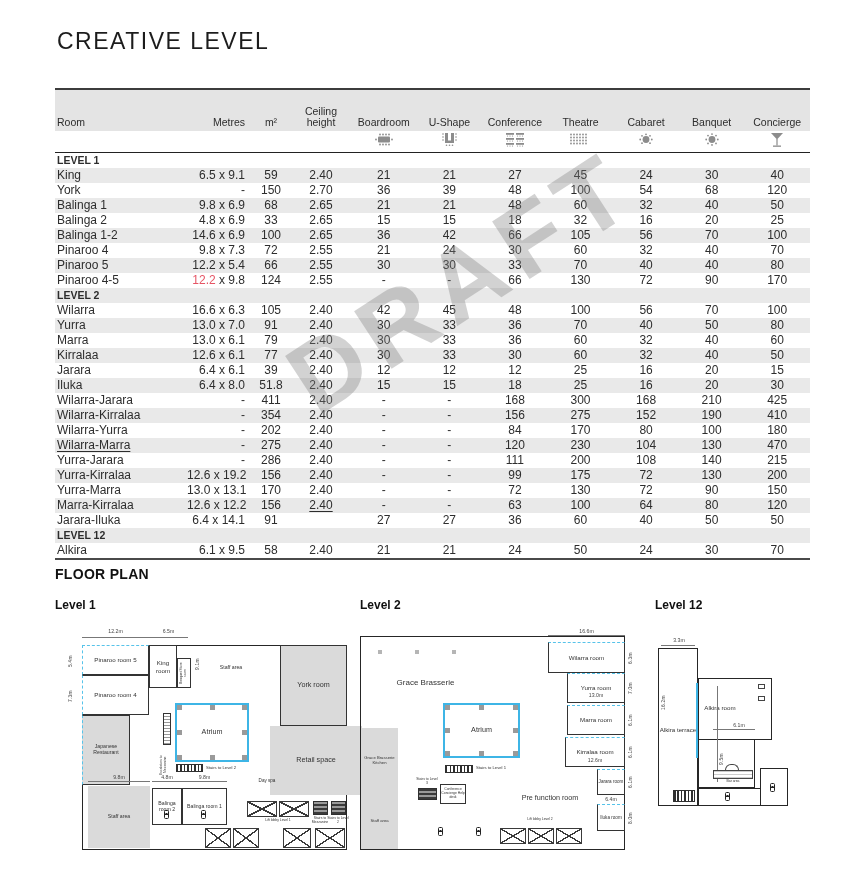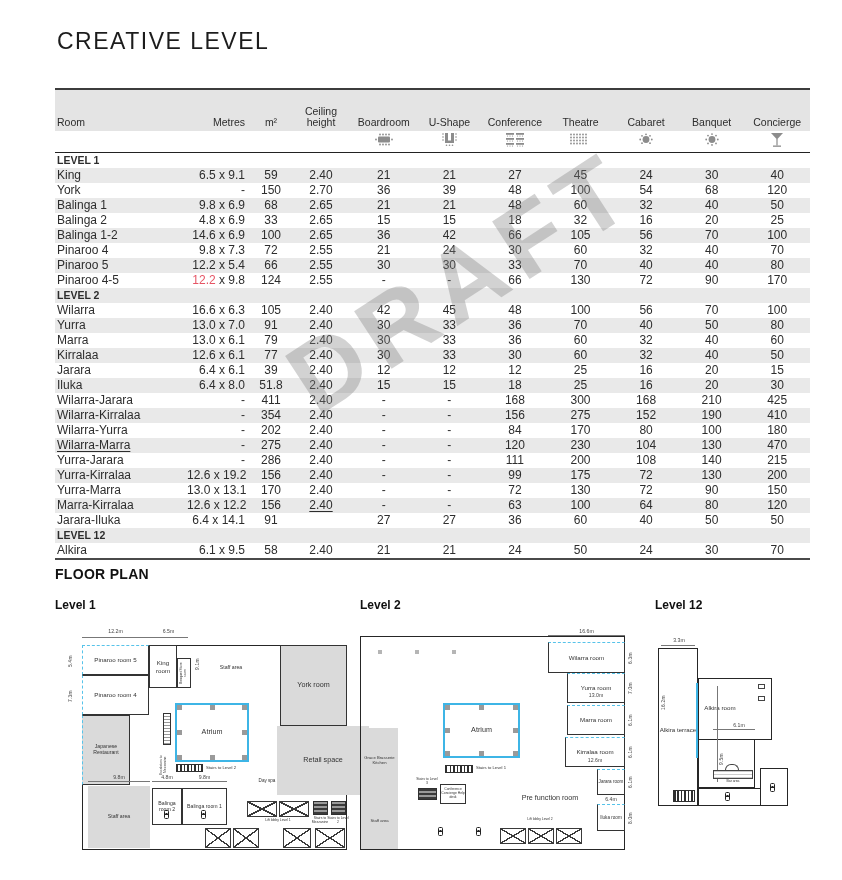--- a/index.html
+++ b/index.html
@@ -532,21 +532,21 @@
       <div class="vdim" style="left:13px;top:50px;height:36px;">7.3m</div>
       <div class="outline" style="left:27px;top:17px;width:265px;height:205px;"></div>
 
       <div class="room cyL cyT t6" style="left:27px;top:17px;width:67px;height:30px;">Pinaroo room 5</div>
       <div class="room cyL t6" style="left:27px;top:47px;width:67px;height:40px;">Pinaroo room 4</div>
       <div class="room t6" style="left:94px;top:17px;width:28px;height:43px;white-space:normal;">King room</div>
       <div class="room t3 vtxt" style="left:122px;top:30px;width:14px;height:30px;display:flex;align-items:center;justify-content:center;">Banquet Store room</div>
       <div class="vdim" style="left:140px;top:22px;height:28px;">9.1m</div>
       <div class="room gr nf t5" style="left:148px;top:18px;width:56px;height:44px;">Staff area</div>
       <div class="room gr t7" style="left:225px;top:17px;width:67px;height:81px;">York room</div>
-      <div class="room gr t7" style="left:222px;top:98px;width:92px;height:69px;border:none;">Retail space</div>
+      <div class="room gr t7" style="left:215px;top:98px;width:92px;height:69px;border:none;">Retail space</div>
       <div class="room gr cyL t5" style="left:27px;top:87px;width:48px;height:70px;">Japanese Restaurant</div>
 
       <div class="room atrium t7" style="left:120px;top:75px;width:74px;height:59px;">Atrium</div>
       <div class="esc" style="left:108px;top:85px;width:8px;height:32px;"></div>
       <div class="lbl t3 vtxt" style="left:105px;top:119px;width:12px;height:36px;">Escalators to Mezzanine</div>
       <div class="hatch" style="left:121px;top:136px;width:27px;height:8px;"></div>
       <div class="lbl t4" style="left:151px;top:138px;width:40px;text-align:left;">Stairs to Level 2</div>
 
       <div class="dim" style="left:97px;top:146px;width:30px;">4.8m</div>
       <div class="dim" style="left:127px;top:146px;width:45px;">9.8m</div>
@@ -573,20 +573,21 @@
       <div class="xbox" style="left:260px;top:200px;width:30px;height:20px;"></div>
       <div class="wc" style="left:109px;top:182px;"></div>
       <div class="wc" style="left:146px;top:182px;"></div>
     </div>
   </div>
 
   <div class="plan" style="left:360px;width:285px;">
     <div class="ptitle">Level 2</div>
     <div class="canvas">
       <div class="outline" style="left:0;top:8px;width:265px;height:214px;"></div>
+      <div class="room gr nf t8" style="left:1px;top:9px;width:129px;height:91px;">Grace Brasserie</div>
       <div class="sq" style="left:18px;top:22px;width:4px;height:4px;"></div>
       <div class="sq" style="left:55px;top:22px;width:4px;height:4px;"></div>
       <div class="sq" style="left:92px;top:22px;width:4px;height:4px;"></div>
       <div class="room gr t4" style="left:1px;top:100px;width:37px;height:65px;white-space:normal;border:none;">Grace Brasserie Kitchen</div>
       <div class="room gr t4" style="left:1px;top:165px;width:37px;height:56px;border:none;">Staff area</div>
 
       <div class="room atrium t7" style="left:83px;top:75px;width:77px;height:55px;">Atrium</div>
       <div class="hatch" style="left:85px;top:137px;width:28px;height:8px;"></div>
       <div class="lbl t4" style="left:116px;top:138px;width:40px;text-align:left;">Stairs to Level 1</div>
       <div class="lbl t3" style="left:56px;top:150px;width:22px;">Stairs to Level 3</div>

